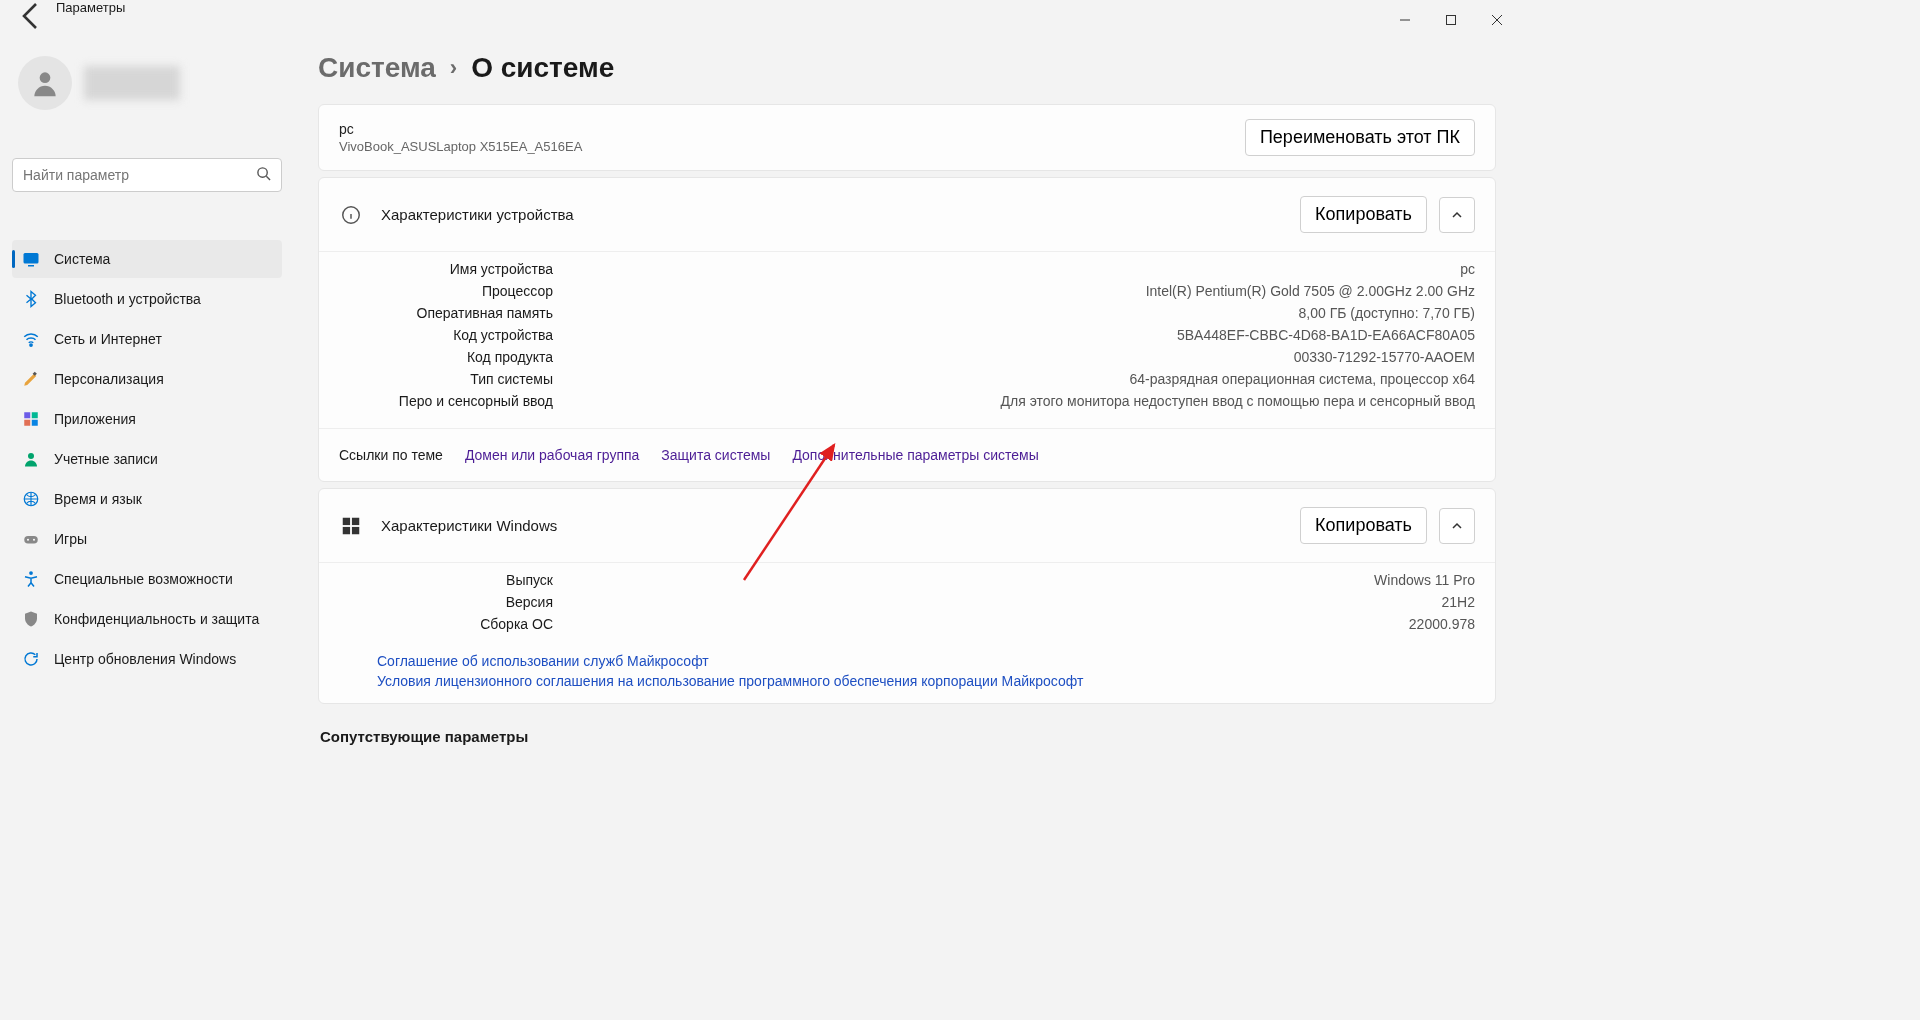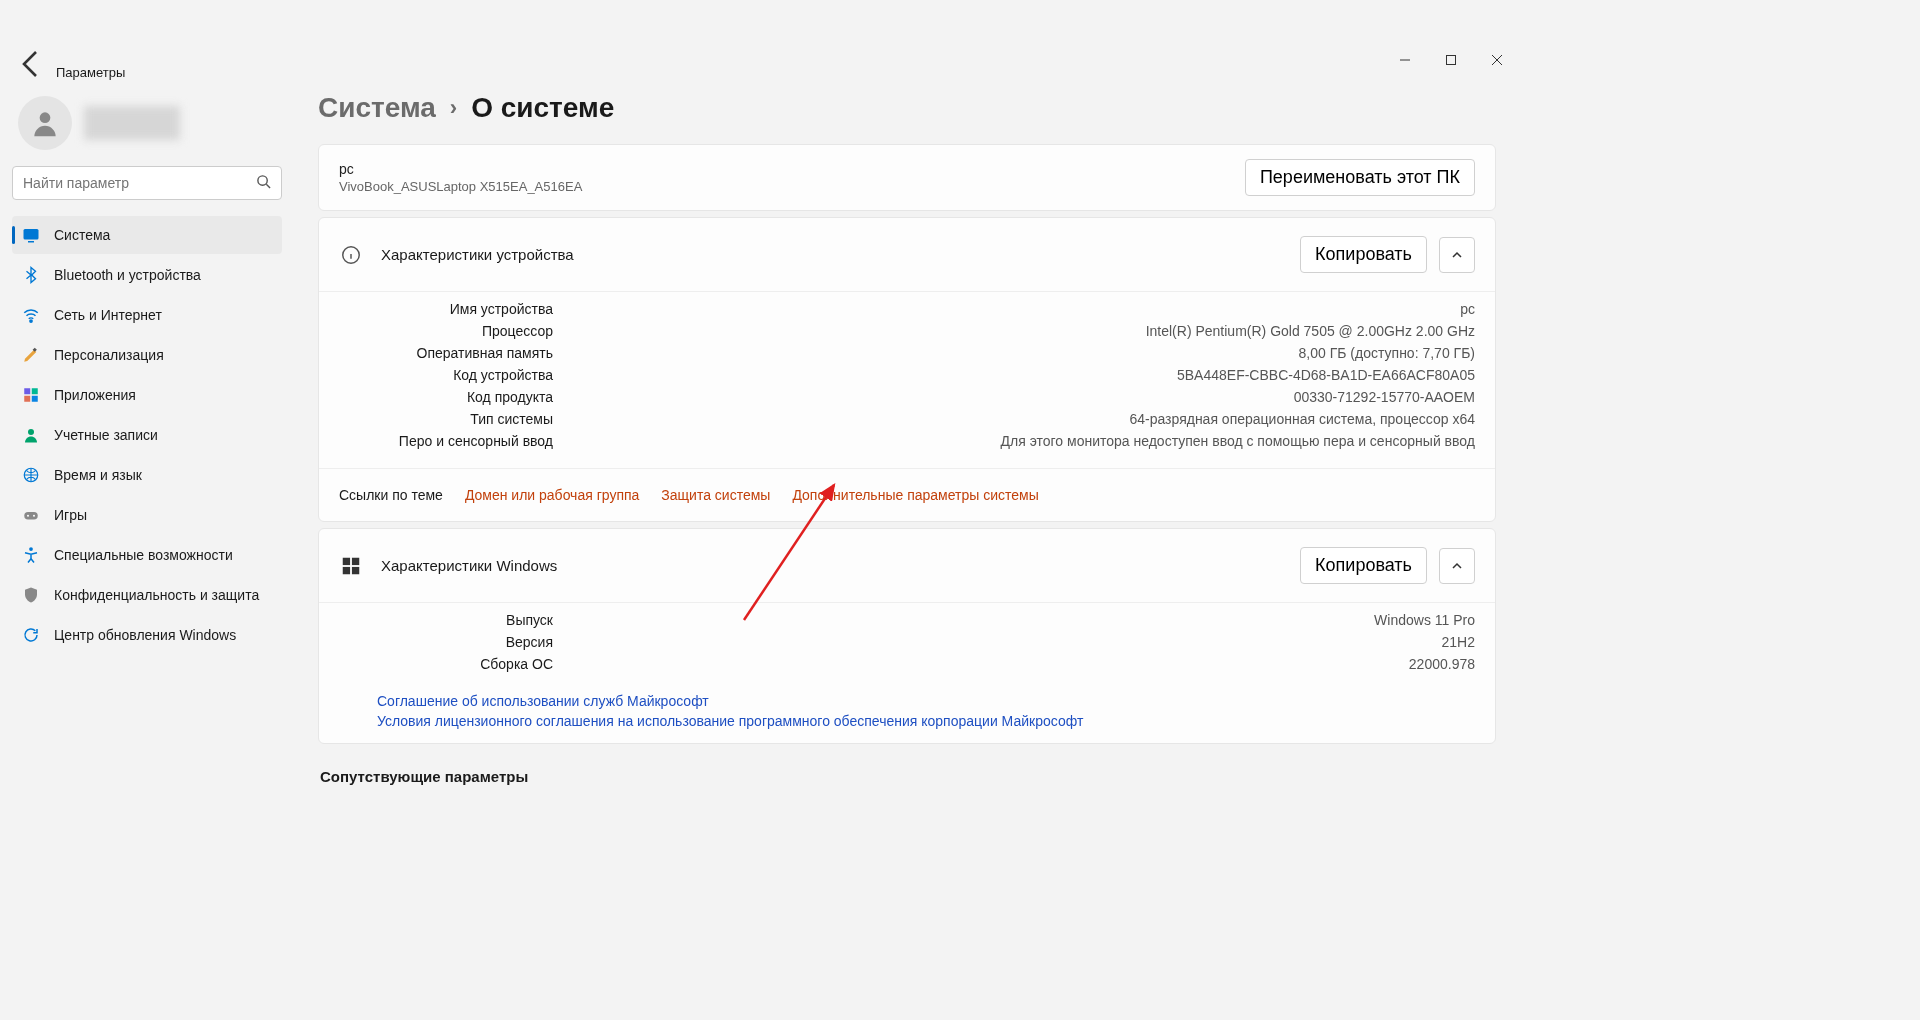--- a/index.html
+++ b/index.html
@@ -7,24 +7,23 @@
     font-family: "Segoe UI", -apple-system, sans-serif;
     background: #f3f3f3;
     color: #1a1a1a;
     font-size: 14px;
     width: 1520px;
     height: 801px;
     overflow: hidden;
   }
   .titlebar {
     display: flex;
-    align-items: flex-end;
+    align-items: flex-start;
     height: 40px;
     padding-left: 16px;
-    margin-top: 40px;
   }
   .titlebar .back {
     width: 32px; height: 32px;
     display: flex; align-items: center; justify-content: center;
     cursor: pointer;
   }
   .titlebar .title {
     margin-left: 8px;
     font-size: 13px;
   }
@@ -41,20 +40,21 @@
 
   .layout {
     display: flex;
     height: calc(100% - 40px);
   }
   .sidebar {
     width: 294px;
     padding: 8px 12px;
     display: flex;
     flex-direction: column;
+    gap: 32px;
   }
   .profile {
     display: flex;
     align-items: center;
     gap: 12px;
     padding: 8px 6px 16px 6px;
   }
   .avatar {
     width: 54px; height: 54px;
     border-radius: 50%;
@@ -185,21 +185,21 @@
 
   .links-bar {
     display: flex;
     align-items: center;
     gap: 22px;
     padding: 18px 20px;
     border-top: 1px solid #eee;
     font-size: 14px;
   }
   .links-bar .lbl { color: #1a1a1a; }
-  .links-bar a { color: #c2410c; text-decoration: none; cursor: pointer; }
+  .links-bar a { color: #4c1d95; text-decoration: none; cursor: pointer; }
 
   .link-line { padding: 2px 0 2px 58px; }
   .link-line a { color: #1e4fc2; text-decoration: none; cursor:pointer; font-size:14px; }
   .card .pad-bottom { padding-bottom: 14px; }
 
   .related-title {
     font-size: 15px;
     font-weight: 600;
     margin: 24px 0 8px 2px;
   }

